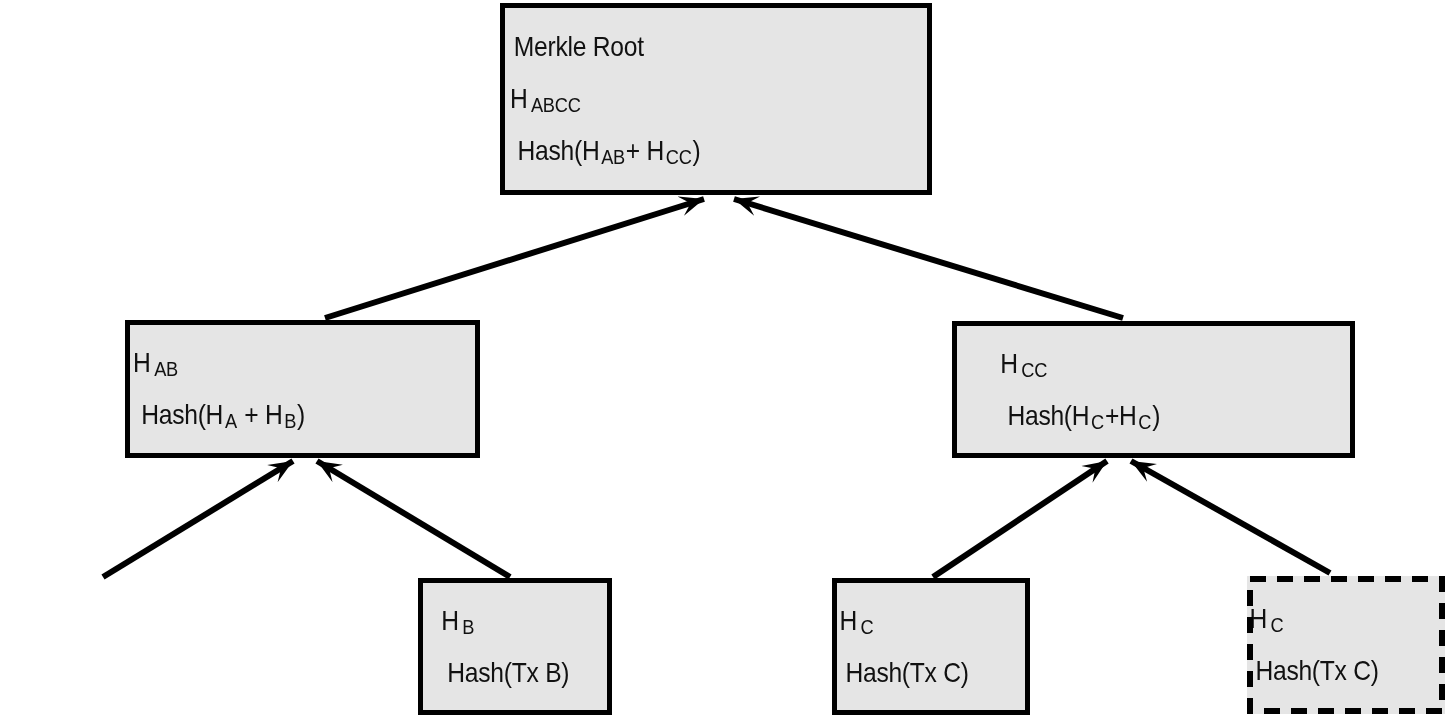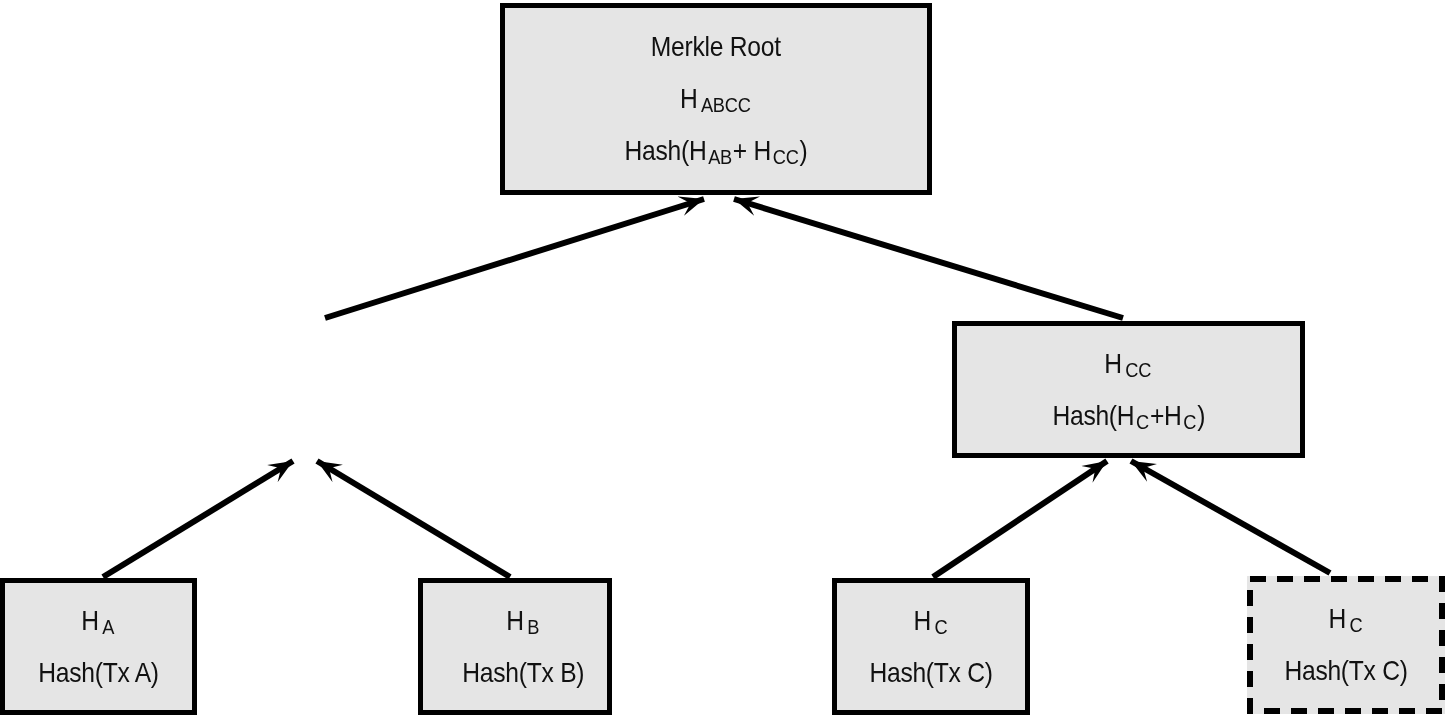--- a/index.html
+++ b/index.html
@@ -5,65 +5,65 @@
   html,body { margin:0; padding:0; background:#ffffff; }
   .stage {
     position:relative; width:1446px; height:719px; overflow:hidden;
     background:#ffffff;
     font-family:"Liberation Sans", sans-serif;
     color:#111111;
   }
   .node {
     position:absolute; box-sizing:border-box;
     background:#e5e5e5; border:5px solid #000000;
-    display:flex; flex-direction:column; align-items:center; justify-content:center;
+    display:flex; flex-direction:column; align-items:flex-start; justify-content:center;
   }
   .node.dashed { border:none; } 
   .line {
     font-size:28px; line-height:52px; height:52px; white-space:nowrap;
     letter-spacing:-0.3px; transform:scaleX(0.88); transform-origin:center;
   }
   .sub {
     font-size:0.74em; position:relative; top:0.2em;
     margin-left:2px; margin-right:1px;
   }
   .title .sub { margin-left:4px; }
   #node-root  { left:500px;  top:3px;   width:432px; height:192px; }
   #node-hab   { left:125px;  top:320px; width:355px; height:138px; }
-  #node-hcc   { left:952px;  top:321px; width:353px; height:137px; }
+  #node-hcc   { left:952px;  top:321px; width:403px; height:137px;padding-left:40px; }
   #node-ha    { left:0px;    top:578px; width:197px; height:137px; }
   #node-hb    { left:418px;  top:578px; width:194px; height:137px;padding-left:16px; }
   #node-hc    { left:832px;  top:578px; width:198px; height:137px; }
   #node-hc2   { left:1247px; top:576px; width:198px; height:138px; }
   .overlay {
     position:absolute; left:0; top:0; width:1446px; height:719px;
     pointer-events:none;
   }
 </style>
 </head>
 <body>
 
 <div class="stage">
 
   <div class="node" id="node-root">
     <div class="line title"><span>Merkle Root</span></div>
     <div class="line title"><span>H</span><span class="sub">ABCC</span></div>
     <div class="line"><span>Hash(H</span><span class="sub">AB</span><span>+ H</span><span class="sub">CC</span><span>)</span></div>
   </div>
 
+  <div class="node" id="node-hab">
+    <div class="line title"><span>H</span><span class="sub">AB</span></div>
+    <div class="line"><span>Hash(H</span><span class="sub">A</span><span> + H</span><span class="sub">B</span><span>)</span></div>
+  </div>
 
   <div class="node" id="node-hcc">
     <div class="line title"><span>H</span><span class="sub">CC</span></div>
     <div class="line"><span>Hash(H</span><span class="sub">C</span><span>+H</span><span class="sub">C</span><span>)</span></div>
   </div>
 
-  <div class="node" id="node-ha">
-    <div class="line title"><span>H</span><span class="sub">A</span></div>
-    <div class="line"><span>Hash(Tx A)</span></div>
-  </div>
 
   <div class="node" id="node-hb">
     <div class="line title"><span>H</span><span class="sub">B</span></div>
     <div class="line"><span>Hash(Tx B)</span></div>
   </div>
 
   <div class="node" id="node-hc">
     <div class="line title"><span>H</span><span class="sub">C</span></div>
     <div class="line"><span>Hash(Tx C)</span></div>
   </div>

